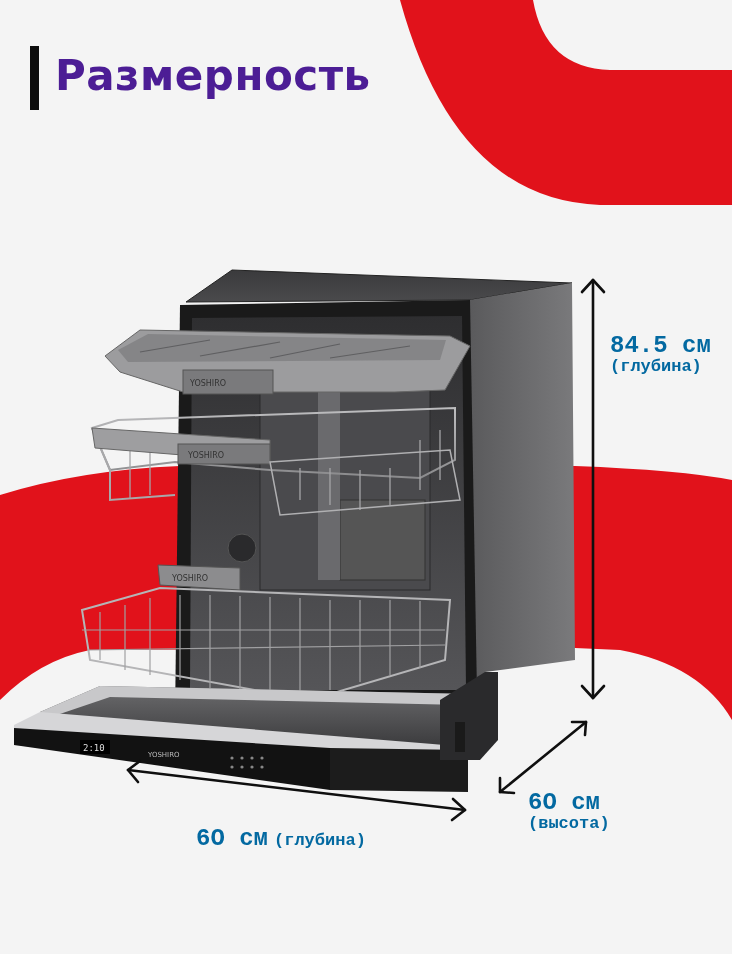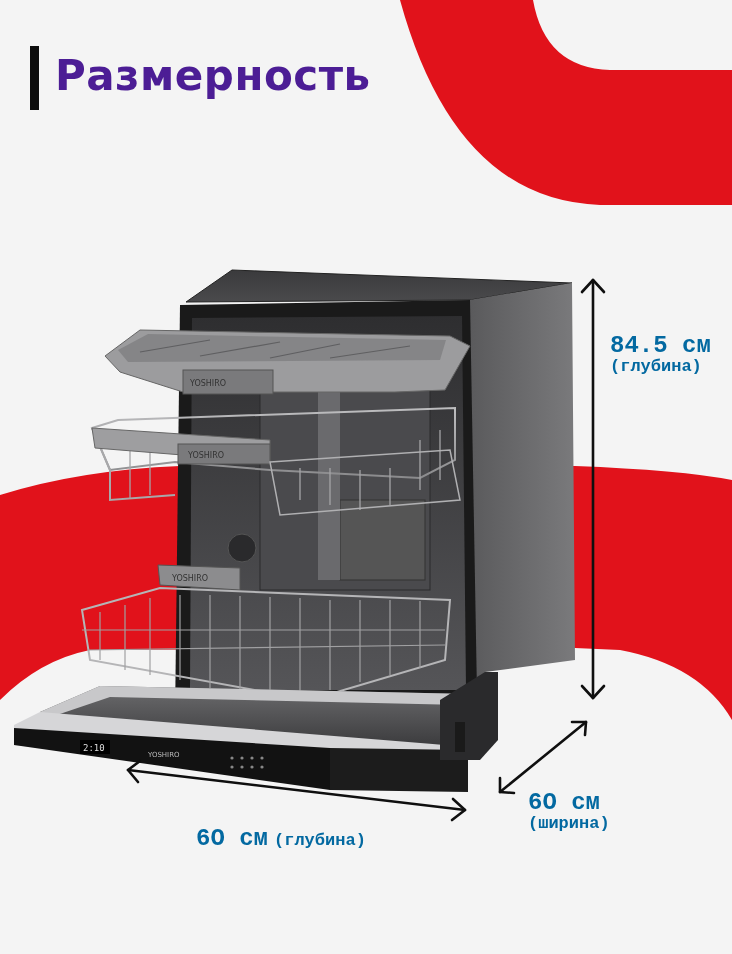--- a/index.html
+++ b/index.html
@@ -164,19 +164,19 @@
   <div class="title">Размерность</div>
 </div>
 
 <div class="dim-label height-label">
   <div class="dim-main">84.5 см</div>
   <div class="dim-sub">(глубина)</div>
 </div>
 
 <div class="dim-label depth-label">
   <div class="dim-main">6О см</div>
-  <div class="dim-sub">(ширина)</div>
+  <div class="dim-sub">(высота)</div>
 </div>
 
 <div class="dim-label width-label">
   <span class="dim-main">6О см</span>
   <span class="dim-sub">(глубина)</span>
 </div>
 
 </body></html>

